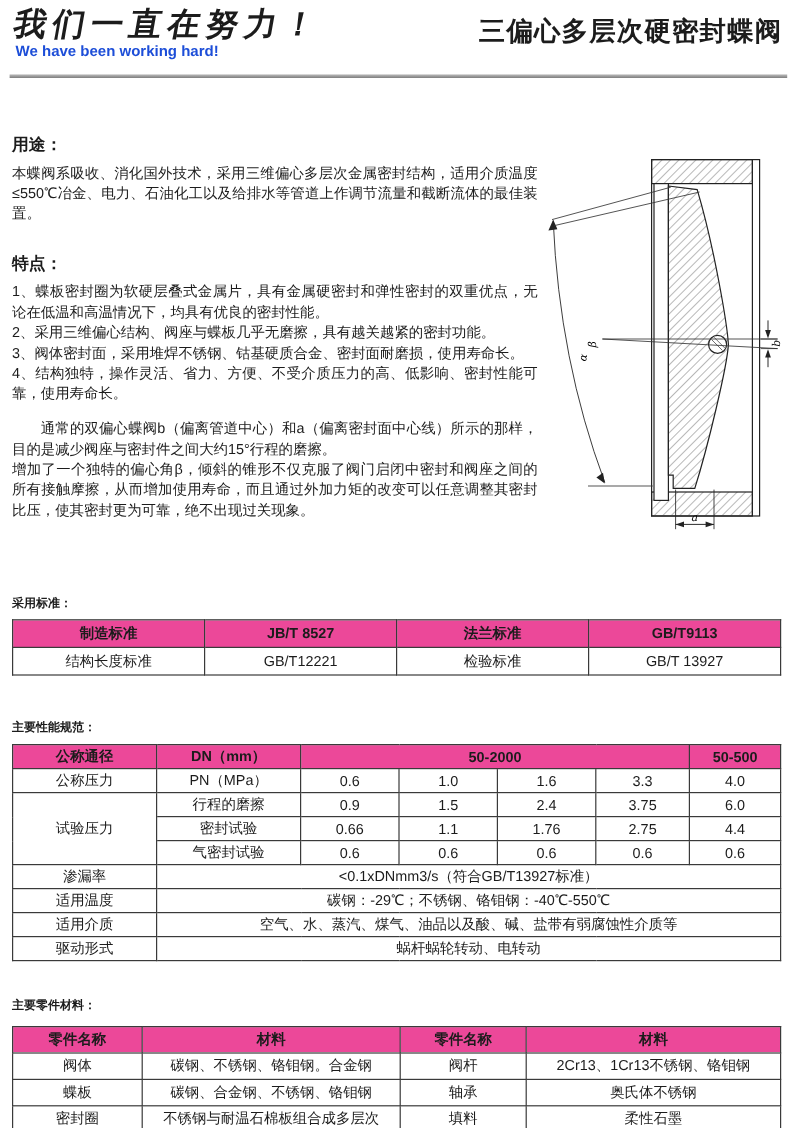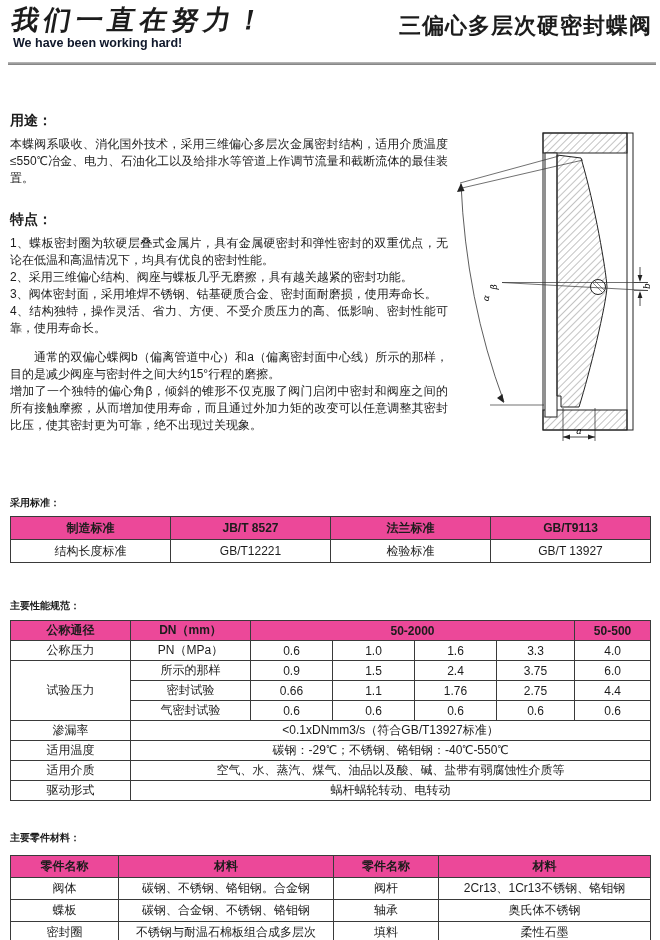--- a/index.html
+++ b/index.html
@@ -8,21 +8,21 @@
     font-family:"Liberation Sans", sans-serif; color:#1c1c1c; overflow:hidden;
   }
   
   .slogan-cn {
     position:absolute; left:12px; top:2px; font-size:27px; font-weight:bold;
     font-family:"DejaVu Serif", serif; transform:skewX(-10deg);
     letter-spacing:5px; white-space:nowrap;
   }
   .slogan-en {
     position:absolute; left:13px; top:36px; font-size:12.5px; font-weight:bold;
-    color:#0f172a; white-space:nowrap;
+    color:#1d4ed8; white-space:nowrap;
   }
   .title-cn {
     position:absolute; right:8px; top:11px; font-size:22px; font-weight:bold;
     letter-spacing:1px; white-space:nowrap;
   }
   .title-en {
     position:absolute; right:8px; top:40px; font-size:14.5px; font-weight:bold;
     white-space:nowrap;
   }
   .divider {
@@ -185,21 +185,21 @@
       <td>公称压力</td>
       <td>PN（MPa）</td>
       <td>0.6</td>
       <td>1.0</td>
       <td>1.6</td>
       <td>3.3</td>
       <td>4.0</td>
     </tr>
     <tr>
       <td rowspan="3">试验压力</td>
-      <td>所示的那样</td>
+      <td>行程的磨擦</td>
       <td>0.9</td>
       <td>1.5</td>
       <td>2.4</td>
       <td>3.75</td>
       <td>6.0</td>
     </tr>
     <tr>
       <td>密封试验</td>
       <td>0.66</td>
       <td>1.1</td>

